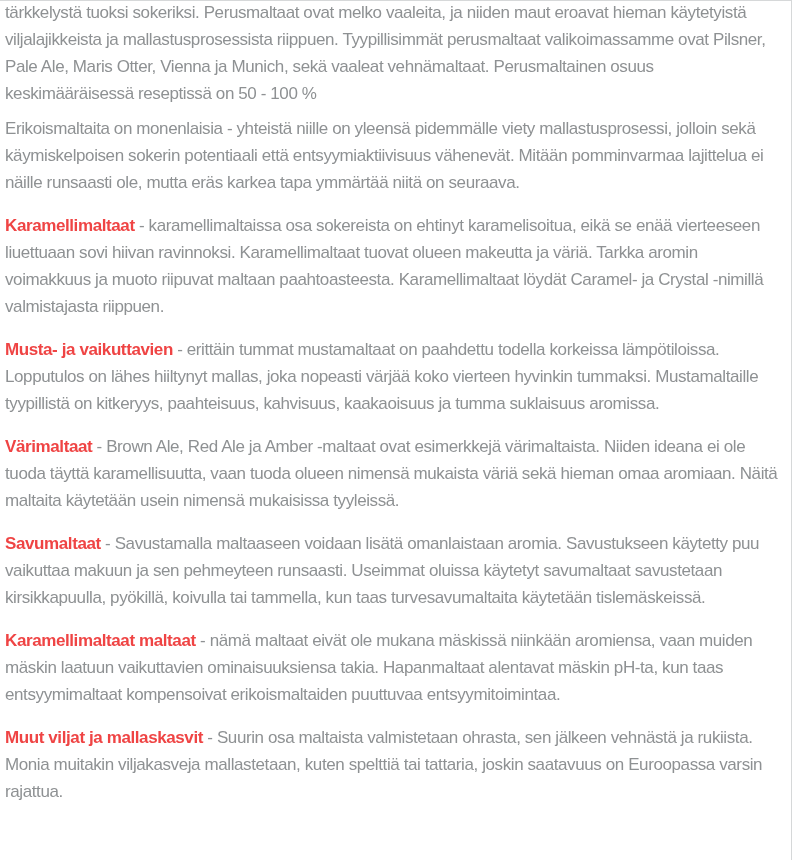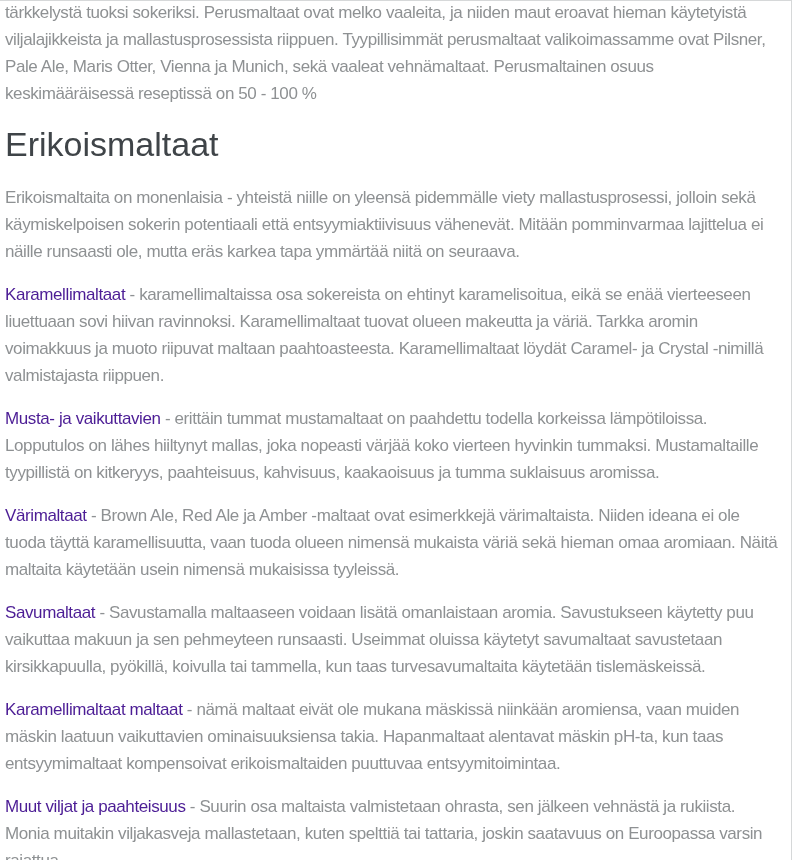--- a/index.html
+++ b/index.html
@@ -22,51 +22,51 @@
   p.body-text {
     margin: 0 0 16px 0;
     font-size: 17px;
     line-height: 27px;
     letter-spacing: -0.4px;
     color: #8e9193;
     font-weight: 400;
   }
   p.intro-tail {
     margin-top: -2px;
+    margin-bottom: 8px;
   }
   h2.section-heading {
     margin: 0 0 19px 0;
     font-size: 34px;
     line-height: 42px;
     font-weight: 300;
     letter-spacing: 0;
     color: #3f4448;
   }
   p.body-text strong.term {
-    font-weight: 400;
-    color: #4c1d95;
+    font-weight: 700;
+    color: #ef4444;
     letter-spacing: -0.4px;
   }
 </style>
 </head>
 <body>
 
 <div class="page">
 
   <p class="body-text intro-tail">tärkkelystä tuoksi sokeriksi. Perusmaltaat ovat melko vaaleita, ja niiden maut eroavat hieman käytetyistä viljalajikkeista ja mallastusprosessista riippuen. Tyypillisimmät perusmaltaat valikoimassamme ovat Pilsner, Pale Ale, Maris Otter, Vienna ja Munich, sekä vaaleat vehnämaltaat. Perusmaltainen osuus keskimääräisessä reseptissä on 50 - 100 %</p>
 
-  <h2 class="section-heading">Erikoismaltaat</h2>
 
   <p class="body-text">Erikoismaltaita on monenlaisia - yhteistä niille on yleensä pidemmälle viety mallastusprosessi, jolloin sekä käymiskelpoisen sokerin potentiaali että entsyymiaktiivisuus vähenevät. Mitään pomminvarmaa lajittelua ei näille runsaasti ole, mutta eräs karkea tapa ymmärtää niitä on seuraava.</p>
 
   <p class="body-text"><strong class="term">Karamellimaltaat</strong><span> - karamellimaltaissa osa sokereista on ehtinyt karamelisoitua, eikä se enää vierteeseen liuettuaan sovi hiivan ravinnoksi. Karamellimaltaat tuovat olueen makeutta ja väriä. Tarkka aromin voimakkuus ja muoto riipuvat maltaan paahtoasteesta. Karamellimaltaat löydät Caramel- ja Crystal -nimillä valmistajasta riippuen.</span></p>
 
   <p class="body-text"><strong class="term">Musta- ja vaikuttavien</strong><span> - erittäin tummat mustamaltaat on paahdettu todella korkeissa lämpötiloissa. Lopputulos on lähes hiiltynyt mallas, joka nopeasti värjää koko vierteen hyvinkin tummaksi. Mustamaltaille tyypillistä on kitkeryys, paahteisuus, kahvisuus, kaakaoisuus ja tumma suklaisuus aromissa.</span></p>
 
   <p class="body-text"><strong class="term">Värimaltaat</strong><span> - Brown Ale, Red Ale ja Amber -maltaat ovat esimerkkejä värimaltaista. Niiden ideana ei ole tuoda täyttä karamellisuutta, vaan tuoda olueen nimensä mukaista väriä sekä hieman omaa aromiaan. Näitä maltaita käytetään usein nimensä mukaisissa tyyleissä.</span></p>
 
   <p class="body-text"><strong class="term">Savumaltaat</strong><span> - Savustamalla maltaaseen voidaan lisätä omanlaistaan aromia. Savustukseen käytetty puu vaikuttaa makuun ja sen pehmeyteen runsaasti. Useimmat oluissa käytetyt savumaltaat savustetaan kirsikkapuulla, pyökillä, koivulla tai tammella, kun taas turvesavumaltaita käytetään tislemäskeissä.</span></p>
 
   <p class="body-text"><strong class="term">Karamellimaltaat maltaat</strong><span> - nämä maltaat eivät ole mukana mäskissä niinkään aromiensa, vaan muiden mäskin laatuun vaikuttavien ominaisuuksiensa takia. Hapanmaltaat alentavat mäskin pH-ta, kun taas entsyymimaltaat kompensoivat erikoismaltaiden puuttuvaa entsyymitoimintaa.</span></p>
 
-  <p class="body-text"><strong class="term">Muut viljat ja paahteisuus</strong><span> - Suurin osa maltaista valmistetaan ohrasta, sen jälkeen vehnästä ja rukiista. Monia muitakin viljakasveja mallastetaan, kuten spelttiä tai tattaria, joskin saatavuus on Euroopassa varsin rajattua.</span></p>
+  <p class="body-text"><strong class="term">Muut viljat ja mallaskasvit</strong><span> - Suurin osa maltaista valmistetaan ohrasta, sen jälkeen vehnästä ja rukiista. Monia muitakin viljakasveja mallastetaan, kuten spelttiä tai tattaria, joskin saatavuus on Euroopassa varsin rajattua.</span></p>
 
 </div>
 
 </body></html>

